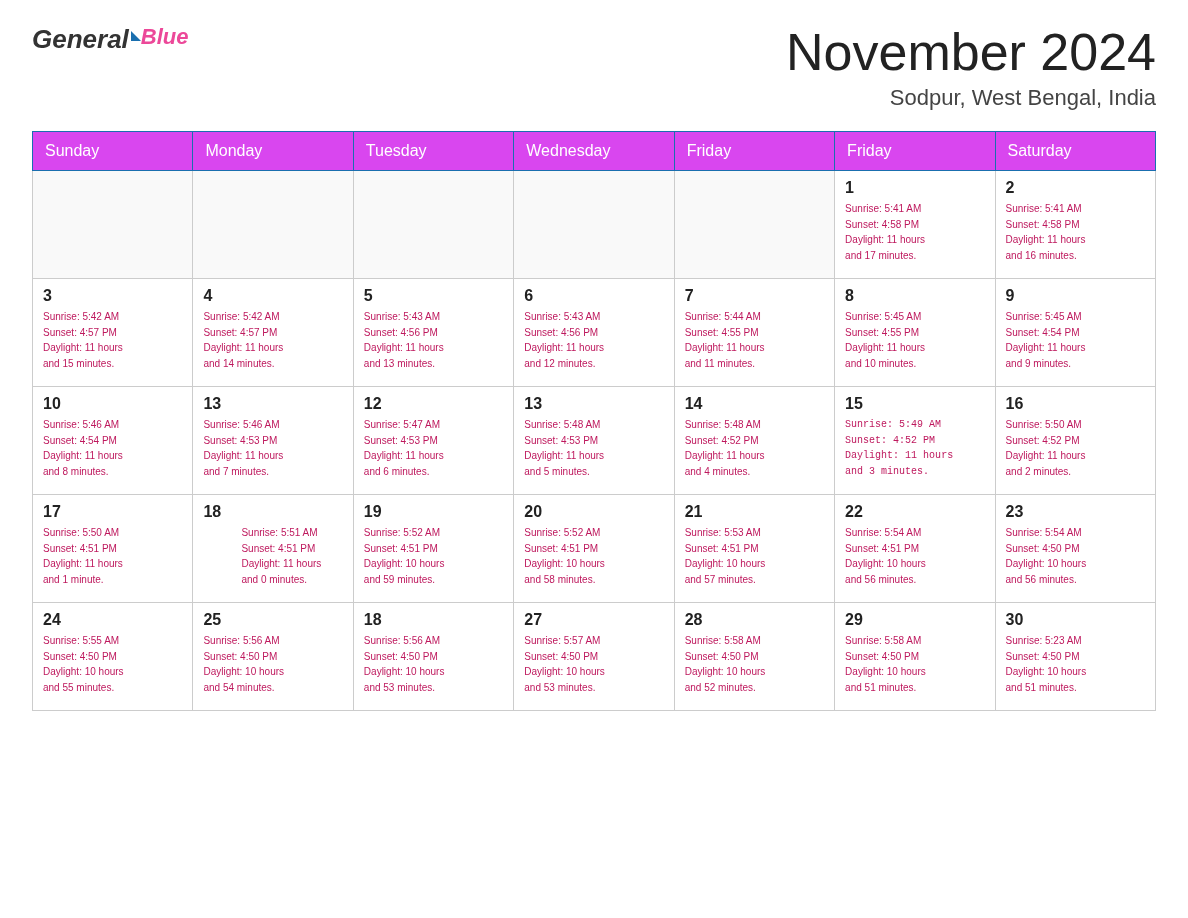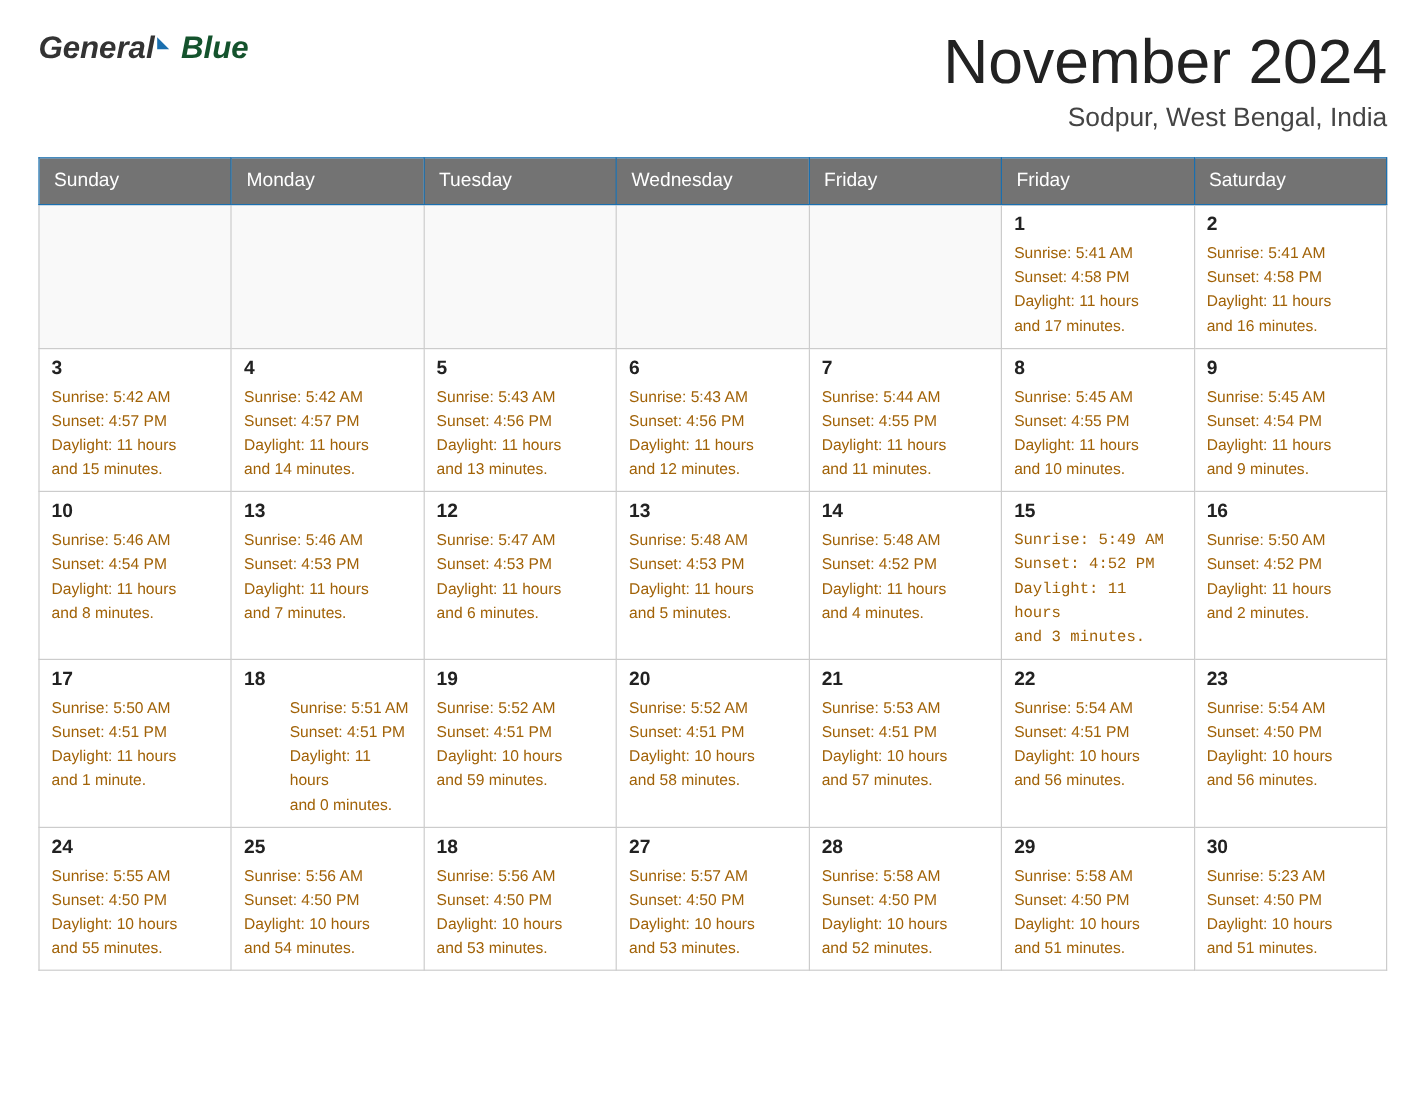--- a/index.html
+++ b/index.html
@@ -37,25 +37,25 @@
     .logo-wrapper {
       display: flex;
       flex-direction: row;
       align-items: flex-start;
     }
     .logo-line1 {
       display: flex;
       align-items: center;
     }
     .logo-line2 {
-      font-size: 26px;
+      font-size: 22px;
       font-weight: bold;
-      color: #14532d;
+      color: #ec4899;
       font-style: italic;
-      margin-left: 10px;
+      margin-left: 0;
     }
     .title-area {
       text-align: right;
     }
     .calendar-title {
       font-size: 52px;
       font-weight: 300;
       color: #222;
       line-height: 1.1;
       text-align: right;
@@ -64,21 +64,21 @@
       font-size: 22px;
       color: #444;
       margin-top: 4px;
     }
     .calendar-table {
       width: 100%;
       border-collapse: collapse;
       border: 1px solid #999;
     }
     .calendar-table th {
-      background-color: #737373;
+      background-color: #d946ef;
       color: #fff;
       font-size: 16px;
       font-weight: normal;
       padding: 10px 12px;
       text-align: left;
       border: 1px solid #1a6faf;
     }
     .calendar-table td {
       vertical-align: top;
       padding: 8px 10px;
@@ -89,23 +89,23 @@
       color: #333;
     }
     .day-number {
       font-size: 16px;
       font-weight: bold;
       color: #222;
       display: block;
       margin-bottom: 4px;
     }
     .day-info {
-      font-size: 13px;
+      font-size: 10px;
       line-height: 1.55;
-      color: #a16207;
+      color: #be185d;
     }
     .empty-cell {
       background: #f9f9f9;
     }
     tr.week-row td {
       height: 108px;
     }
   </style>
 </head>
 <body>

